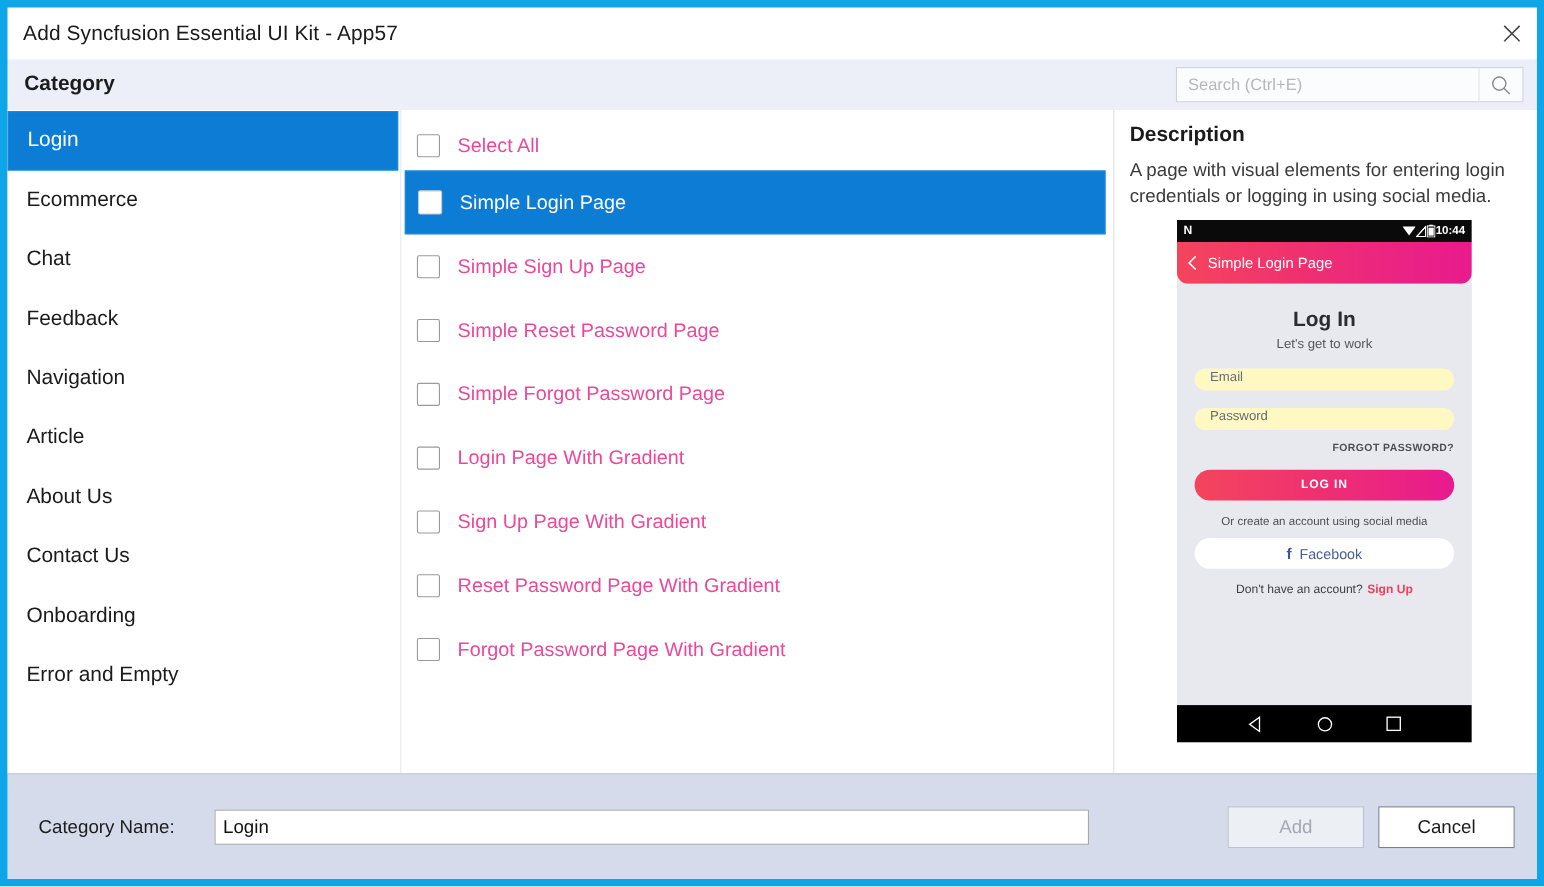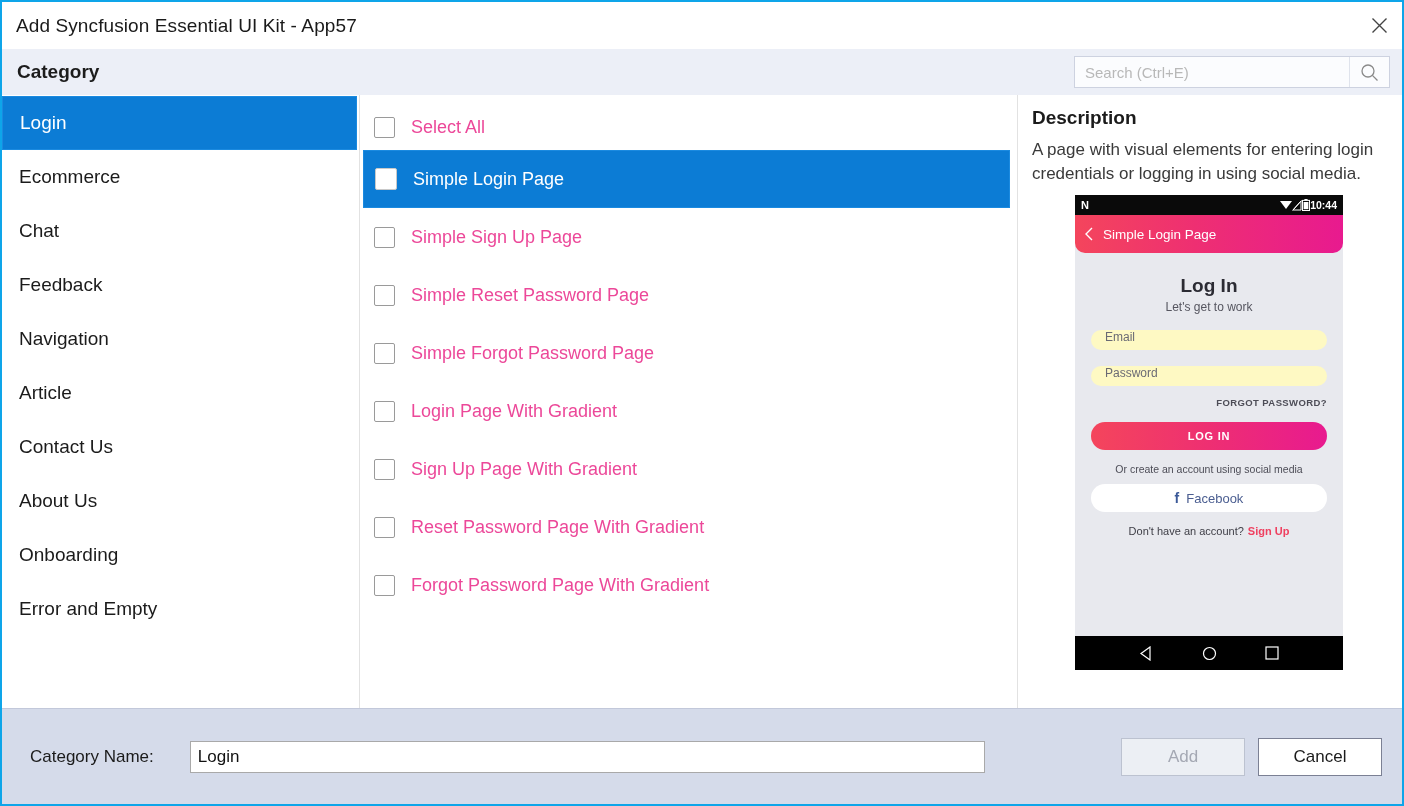--- a/index.html
+++ b/index.html
@@ -6,21 +6,21 @@
   html, body {
     width: 1404px; height: 806px;
     font-family: "Liberation Sans", sans-serif;
     background: #ffffff;
     overflow: hidden;
   }
   .window {
     position: relative;
     width: 1404px; height: 806px;
     background: #ffffff;
-    border: 2px solid #0ea5e9;
+    border: 7px solid #0ea5e9;
     display: flex; flex-direction: column;
   }
 
   
   .titlebar {
     height: 47px; min-height: 47px;
     background: #ffffff;
     display: flex; align-items: center;
     padding-left: 14px;
     position: relative;
@@ -300,24 +300,24 @@
       <div class="side-item">
         <span>Feedback</span>
       </div>
       <div class="side-item">
         <span>Navigation</span>
       </div>
       <div class="side-item">
         <span>Article</span>
       </div>
       <div class="side-item">
+        <span>About Us</span>
+      </div>
+      <div class="side-item">
         <span>Contact Us</span>
-      </div>
-      <div class="side-item">
-        <span>About Us</span>
       </div>
       <div class="side-item">
         <span>Onboarding</span>
       </div>
       <div class="side-item">
         <span>Error and Empty</span>
       </div>
     </div>
 
     <div class="listpanel">

